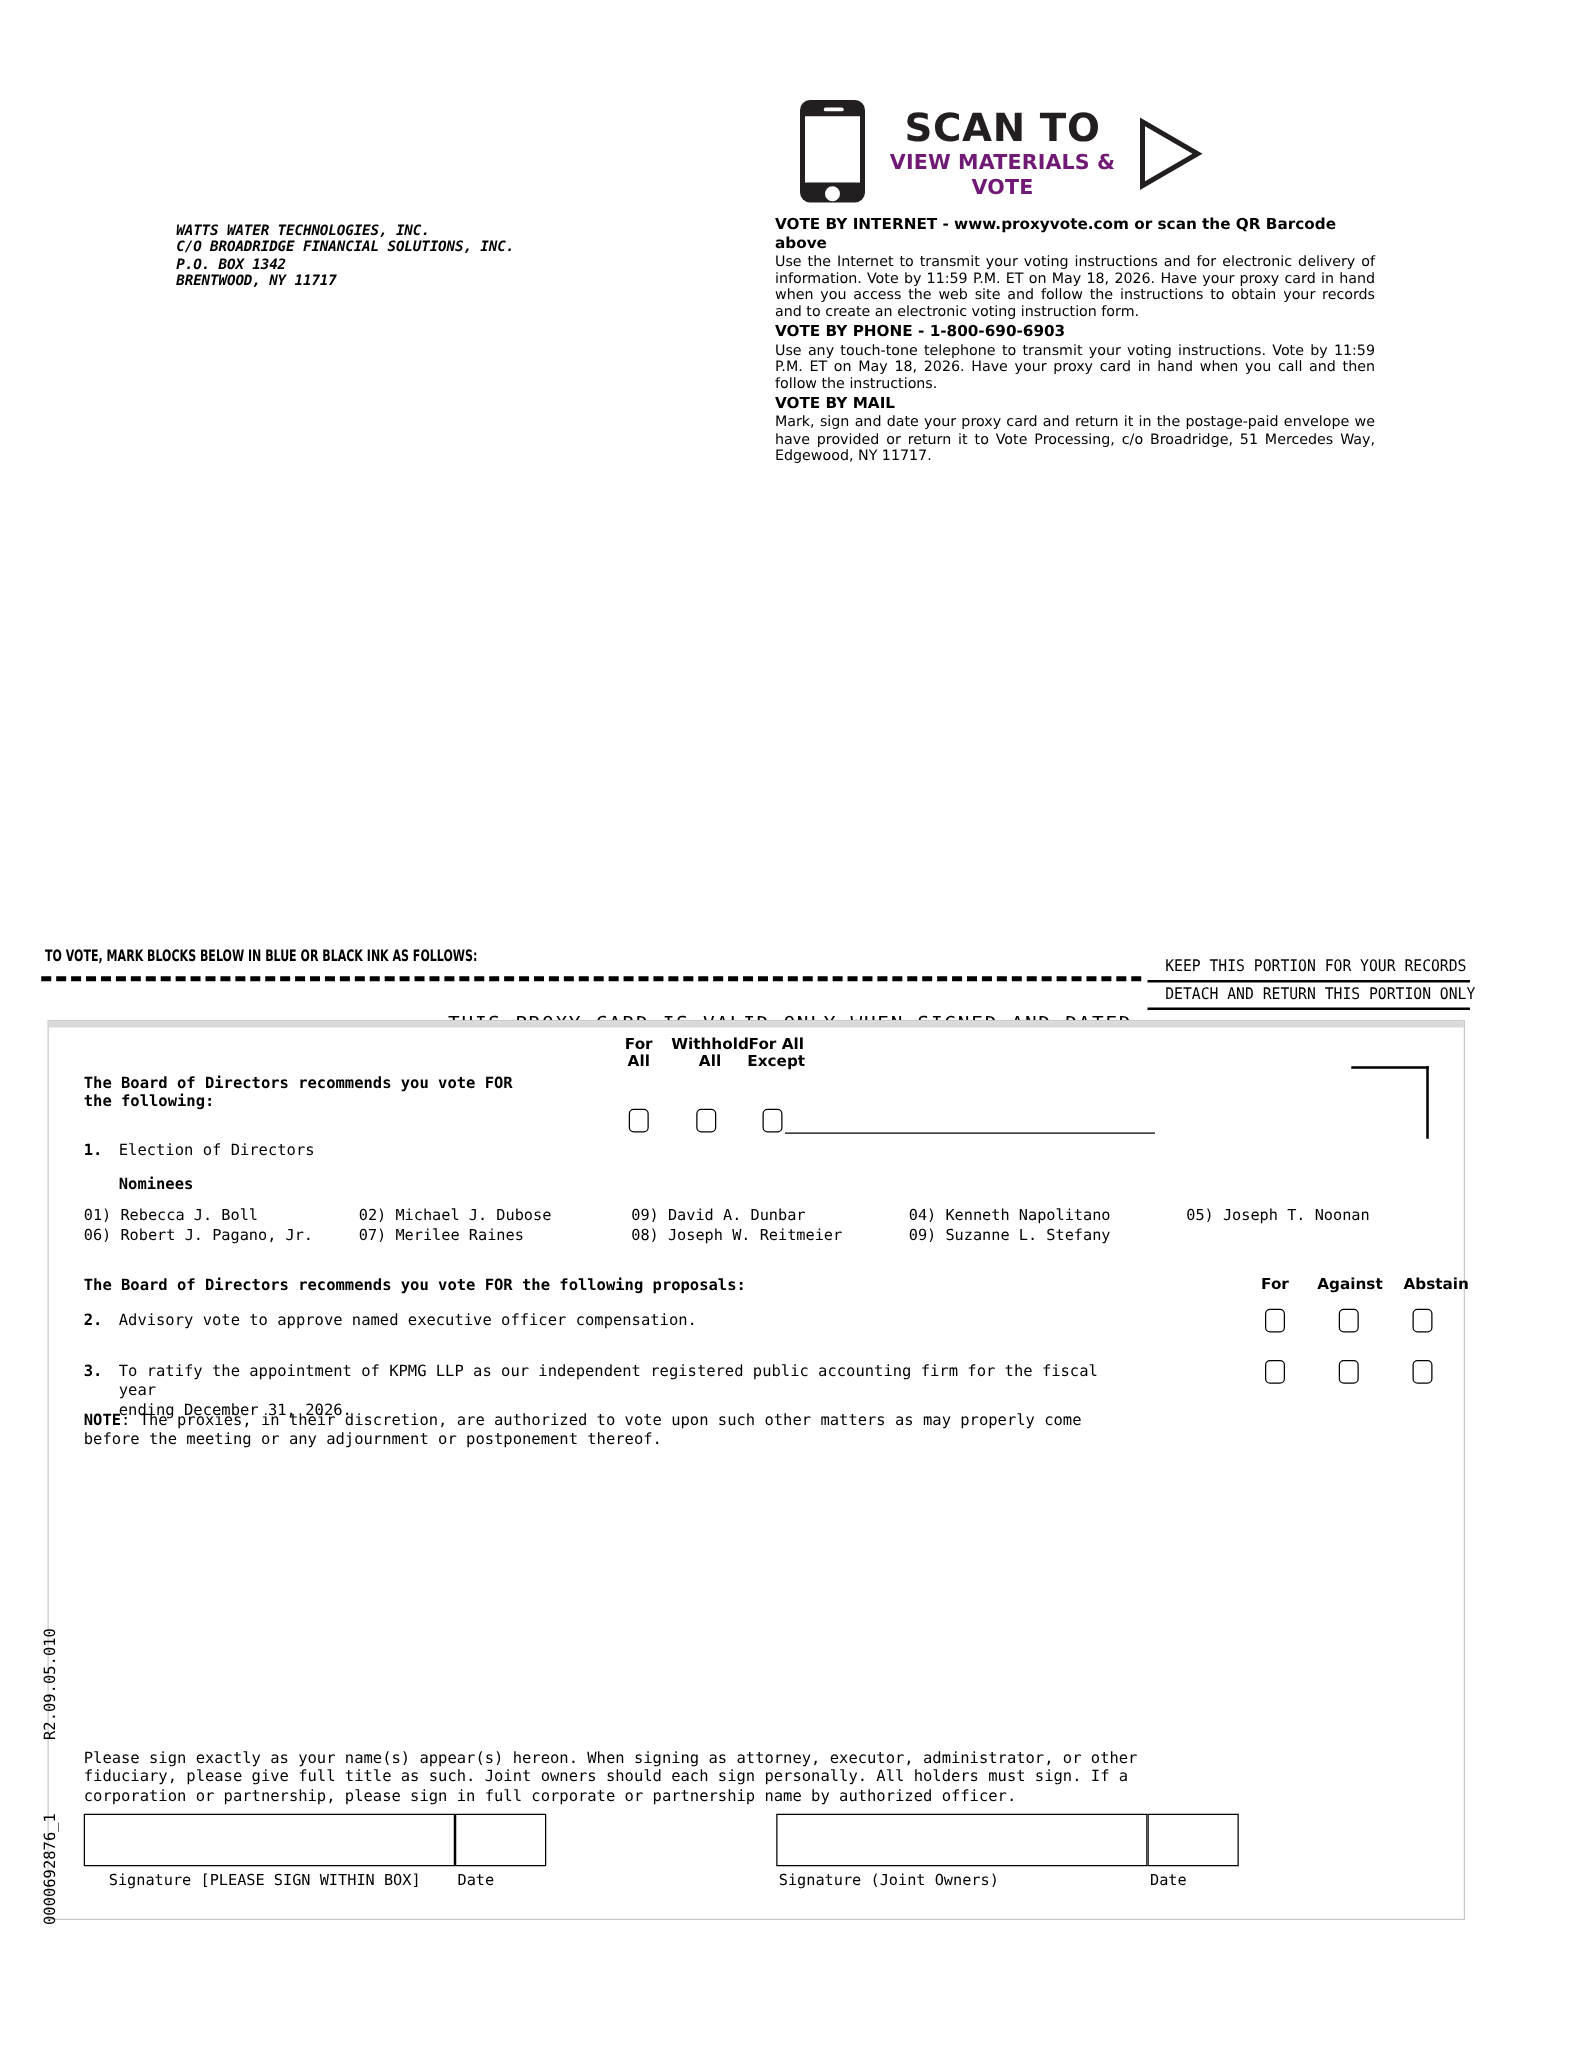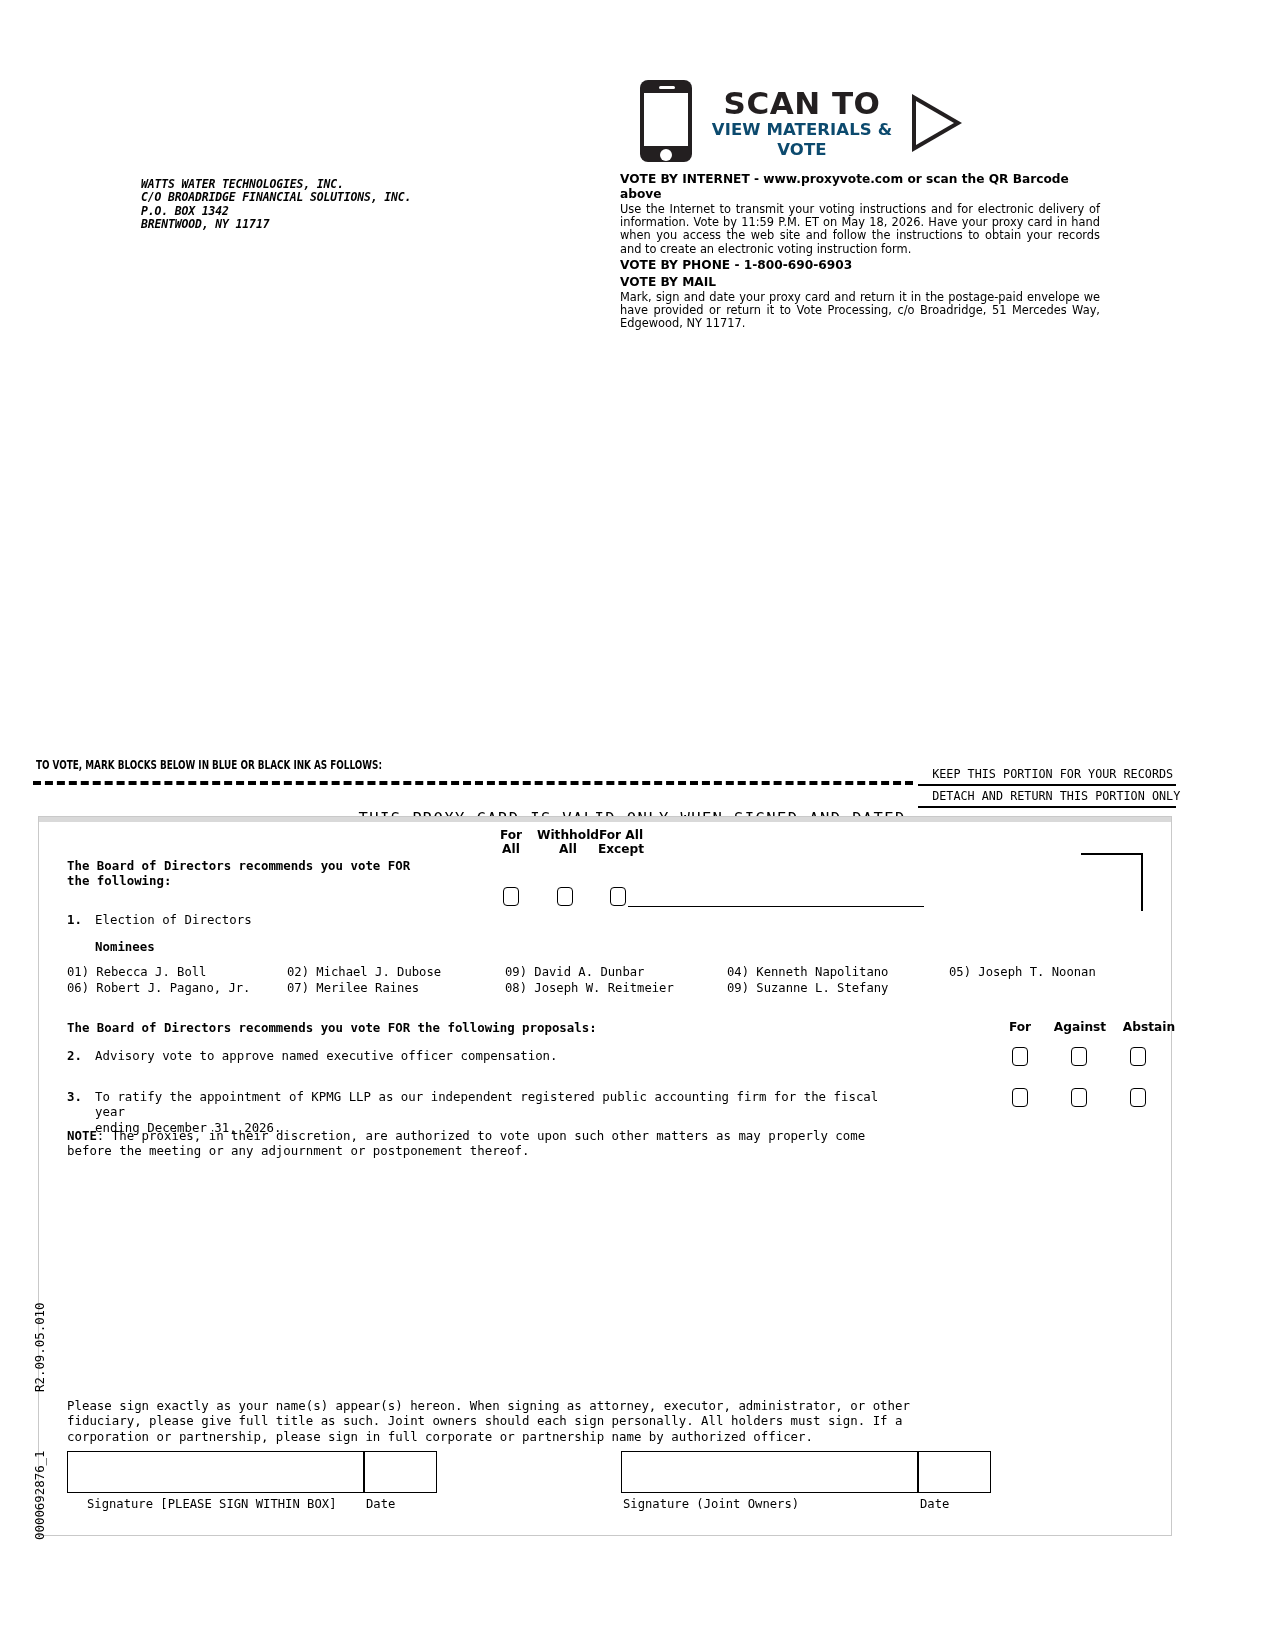--- a/index.html
+++ b/index.html
@@ -21,21 +21,21 @@
     background: #231f20; border-radius: 8px; }
   .phone-screen { position: absolute; left: 4px; top: 13px; width: 44px; height: 53px;
     background: #ffffff; }
   .phone-speaker { position: absolute; left: 19px; top: 6px; width: 16px; height: 3px;
     background: #ffffff; border-radius: 2px; }
   .phone-dot { position: absolute; left: 20px; top: 69px; width: 12px; height: 12px;
     background: #ffffff; border-radius: 50%; }
   .scan-text { position: absolute; left: 62px; top: 6px; width: 200px;
     font-family: "DejaVu Sans", sans-serif; text-align: center; }
   .scan-line1 { font-size: 31px; font-weight: bold; letter-spacing: 0.5px; line-height: 34px; color:#231f20;}
-  .scan-line2 { font-size: 16.5px; font-weight: bold; letter-spacing: 0.1px; line-height: 20px; color:#0c4a6e;}
+  .scan-line2 { font-size: 16.5px; font-weight: bold; letter-spacing: 0.1px; line-height: 20px; color:#701a75;}
   .play-tri { position: absolute; left: 272px; top: 14px; width: 0; height: 0;
      border-top: 29px solid transparent; border-bottom: 29px solid transparent;
      border-left: 50px solid #231f20; }
   .play-tri-in { position: absolute; left: 276px; top: 21px; width: 0; height: 0;
      border-top: 22px solid transparent; border-bottom: 22px solid transparent;
      border-left: 38px solid #ffffff; }
 
   
   #address-block { position: absolute; left: 141px; top: 178px;
     font-family: "DejaVu Sans Mono", monospace; font-style: italic; font-weight: bold;
@@ -188,20 +188,21 @@
 
 <div id="address-block">WATTS WATER TECHNOLOGIES, INC.
 C/O BROADRIDGE FINANCIAL SOLUTIONS, INC.
 P.O. BOX 1342
 BRENTWOOD, NY 11717</div>
 
 <div id="vote-instructions">
   <div class="vi-head">VOTE BY INTERNET - www.proxyvote.com or scan the QR Barcode above</div>
   <div class="vi-body">Use the Internet to transmit your voting instructions and for electronic delivery of information. Vote by 11:59 P.M. ET on May 18, 2026. Have your proxy card in hand when you access the web site and follow the instructions to obtain your records and to create an electronic voting instruction form.</div>
   <div class="vi-head">VOTE BY PHONE - 1-800-690-6903</div>
+  <div class="vi-body">Use any touch-tone telephone to transmit your voting instructions. Vote by 11:59 P.M. ET on May 18, 2026. Have your proxy card in hand when you call and then follow the instructions.</div>
   <div class="vi-head">VOTE BY MAIL</div>
   <div class="vi-body">Mark, sign and date your proxy card and return it in the postage-paid envelope we have provided or return it to Vote Processing, c/o Broadridge, 51 Mercedes Way, Edgewood, NY 11717.</div>
 </div>
 
 <div id="to-vote-label">TO VOTE, MARK BLOCKS BELOW IN BLUE OR BLACK INK AS FOLLOWS:</div>
 <div id="dash-line"></div>
 <div id="keep-portion">KEEP THIS PORTION FOR YOUR RECORDS</div>
 <div id="keep-rule"></div>
 <div id="detach-portion">DETACH AND RETURN THIS PORTION ONLY</div>
 <div id="detach-rule"></div>

